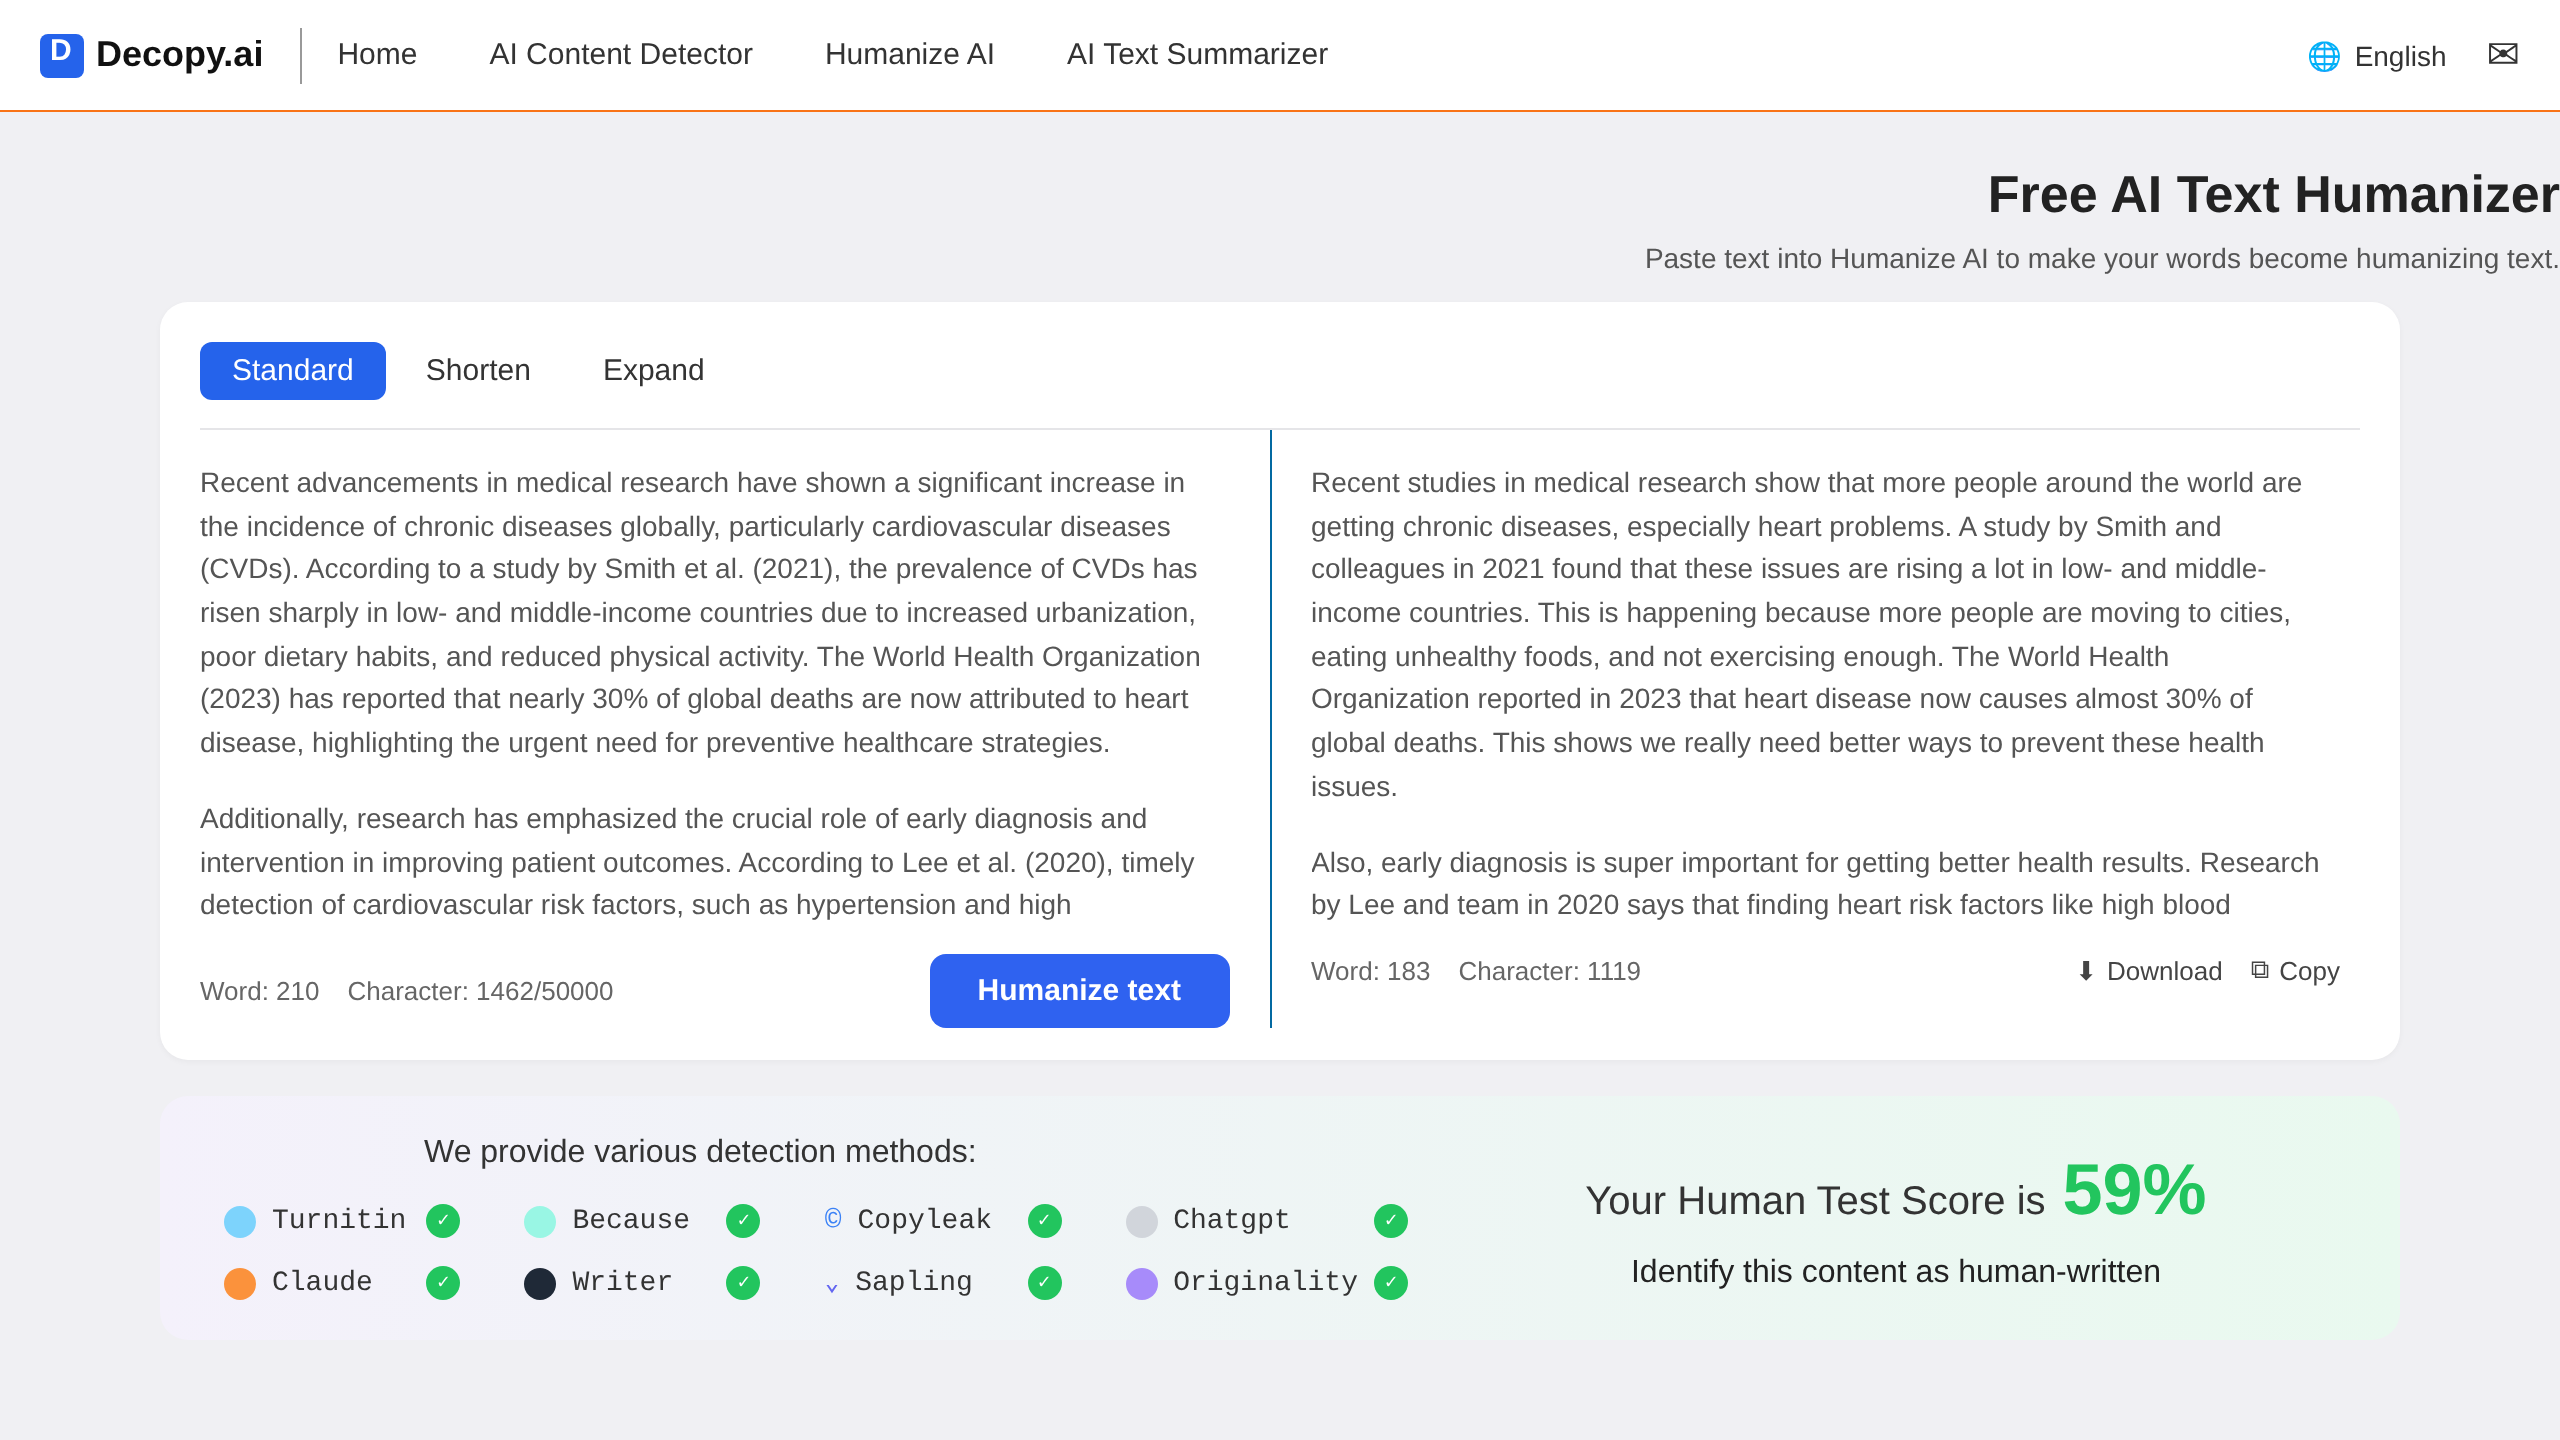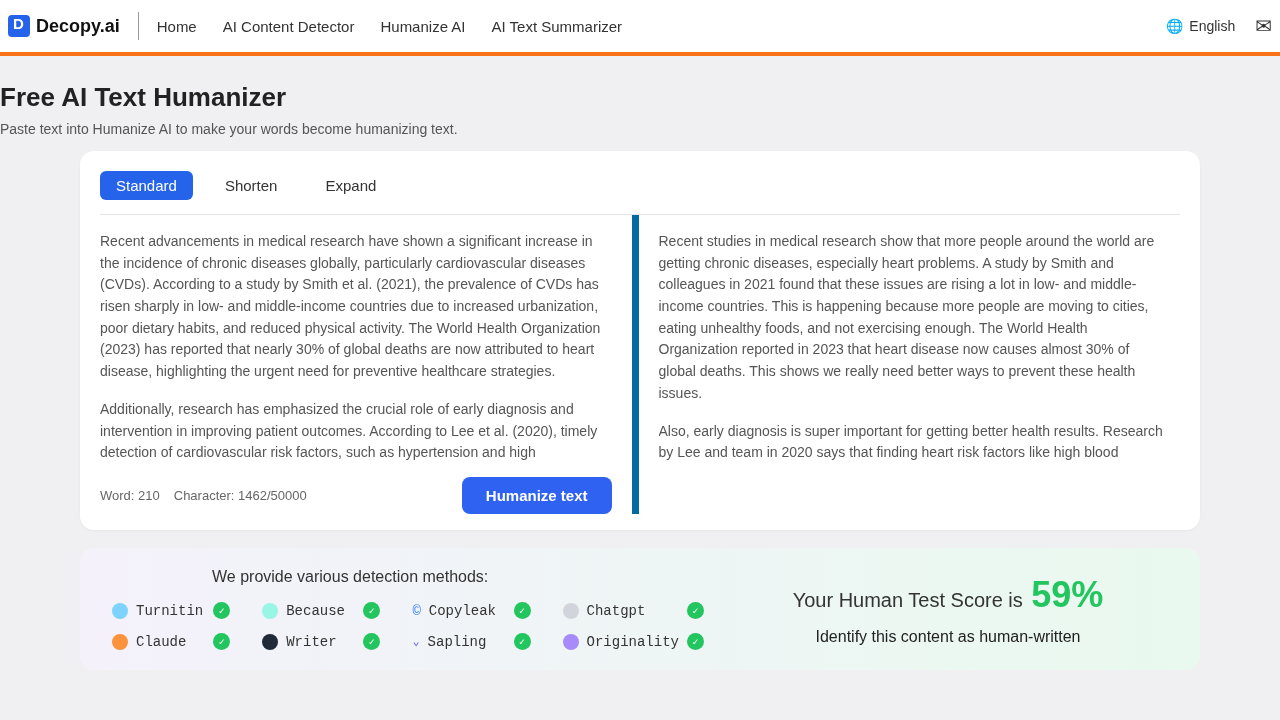--- a/index.html
+++ b/index.html
@@ -1,40 +1,40 @@
 <!DOCTYPE html>
 <html><head>
 <meta charset="utf-8">
 <style>
 * { margin: 0; padding: 0; box-sizing: border-box; }
 body { font-family: -apple-system, BlinkMacSystemFont, 'Segoe UI', Arial, sans-serif; background: #f0f0f3; color: #333; width: 1280px; height: 720px; overflow: hidden; }
 
-.header { background: #fff; display: flex; align-items: center; padding: 10px 8px; height: 56px; border-bottom: 4px solid #f97316; }
+.header { background: #fff; display: flex; align-items: center; padding: 10px 20px; height: 56px; border-bottom: 1px solid #f97316; }
 .logo { display: flex; align-items: center; font-weight: 700; font-size: 18px; color: #111; }
 .logo-icon { width: 22px; height: 22px; background: #2563eb; border-radius: 4px; margin-right: 6px; position: relative; }
 .logo-icon::after { content: 'D'; color: #fff; position: absolute; left: 5px; top: 0; font-size: 15px; font-weight: 700; }
 .divider { width: 1px; height: 28px; background: #999; margin: 0 18px; }
-.nav { display: flex; gap: 26px; }
+.nav { display: flex; gap: 36px; }
 .nav a { color: #333; text-decoration: none; font-size: 15px; cursor: pointer; }
 .spacer { flex: 1; }
 .lang { display: flex; align-items: center; gap: 6px; margin-right: 20px; cursor: pointer; font-size: 14px; }
 .mail-icon { font-size: 20px; cursor: pointer; }
 
-.hero { text-align: left; padding: 26px 0 14px; }
+.hero { text-align: right; padding: 26px 0 14px; }
 .hero h1 { font-size: 26px; font-weight: 600; color: #222; margin-bottom: 8px; }
 .hero p { font-size: 14px; color: #555; }
 
 .card { background: #fff; margin: 0 80px; border-radius: 14px; box-shadow: 0 1px 3px rgba(0,0,0,0.04); padding: 20px 20px 16px; }
-.tabs { display: flex; gap: 16px; margin-bottom: 14px; }
+.tabs { display: flex; gap: 4px; margin-bottom: 14px; }
 .tab { padding: 6px 16px; border-radius: 6px; font-size: 15px; cursor: pointer; }
 .tab.active { background: #2563eb; color: #fff; }
 
 .panels { display: flex; border-top: 1px solid #e5e5e8; }
 .panel { flex: 1; padding: 16px 10px 0 0; position: relative; }
-.panel.left { border-right: 7px solid #0369a1; padding-right: 20px; }
+.panel.left { border-right: 1px solid #0369a1; padding-right: 20px; }
 .panel.right { padding-left: 20px; }
 .textblock { font-size: 14px; line-height: 1.55; color: #555; height: 232px; overflow-y: auto; padding-right: 6px; }
 .textblock p { margin-bottom: 16px; }
 
 .panel-footer { display: flex; align-items: center; margin-top: 14px; font-size: 13px; color: #666; gap: 14px; }
 .panel-footer .grow { flex: 1; }
 .humanize-btn { background: #2f62f0; color: #fff; border: none; padding: 10px 24px; border-radius: 8px; font-size: 15px; font-weight: 600; cursor: pointer; }
 .action { display: flex; align-items: center; gap: 5px; cursor: pointer; color: #444; }
 
 .score-card { margin: 18px 80px 0; background: linear-gradient(90deg, #f4f1fb 0%, #e9f9ef 100%); border-radius: 14px; padding: 20px 32px; display: flex; }
@@ -105,20 +105,33 @@
         <span>Character: 1462/50000</span>
         <span class="grow"></span>
         <button class="humanize-btn">Humanize text</button>
       </div>
     </div>
     <div class="panel right">
       <div class="textblock">
         <p>Recent studies in medical research show that more people around the world are getting chronic diseases, especially heart problems. A study by Smith and colleagues in 2021 found that these issues are rising a lot in low- and middle-income countries. This is happening because more people are moving to cities, eating unhealthy foods, and not exercising enough. The World Health Organization reported in 2023 that heart disease now causes almost 30% of global deaths. This shows we really need better ways to prevent these health issues.</p>
         <p>Also, early diagnosis is super important for getting better health results. Research by Lee and team in 2020 says that finding heart risk factors like high blood pressure and high cholesterol early can lower death rates by up to 25%. Because of this need, inventors are creating new tools to help doctors find people at risk.</p>
       </div>
+      <div class="panel-footer">
+        <span>Word: 183</span>
+        <span>Character: 1119</span>
+        <span class="grow"></span>
+        <span class="action">
+          <span>⬇</span>
+          <span>Download</span>
+        </span>
+        <span class="action">
+          <span>⧉</span>
+          <span>Copy</span>
+        </span>
+      </div>
     </div>
   </div>
 </div>
 
 <div class="score-card">
   <div class="methods">
     <div class="methods-title">We provide various detection methods:</div>
     <div class="method-grid">
       <div class="method">
           <span class="badge b-blue"></span>

